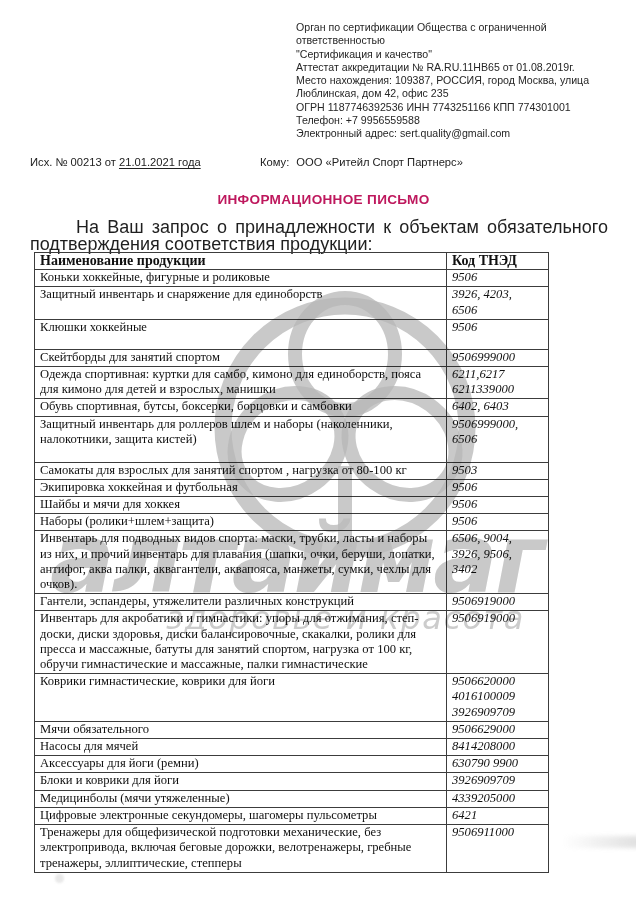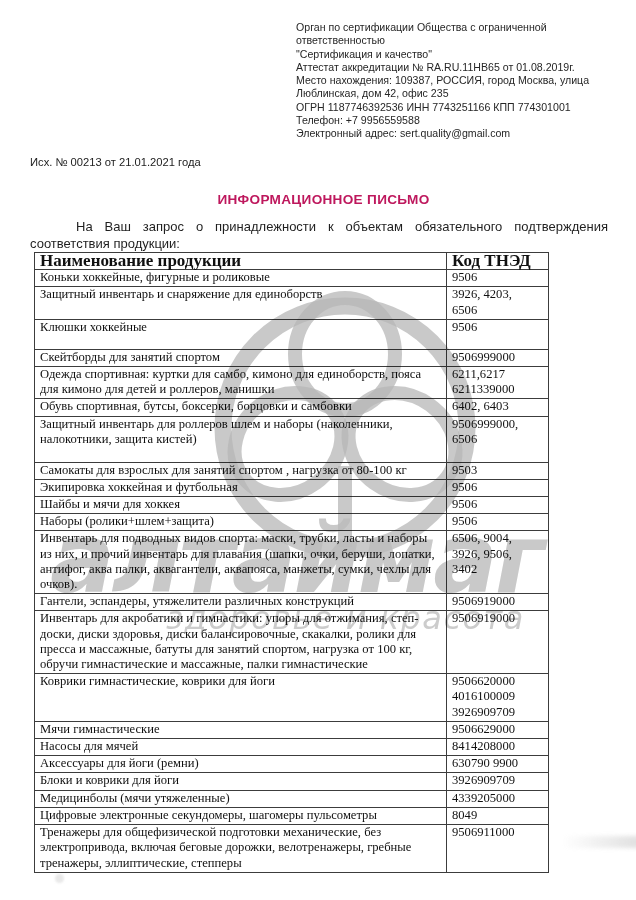--- a/index.html
+++ b/index.html
@@ -9,47 +9,47 @@
     font-family:"Liberation Sans", sans-serif; color:#1e1e1e;padding-left:11px;
   }
   
   .letterhead {
     position:absolute; left:296px; top:21px; width:336px;
     font-size:10.6px; line-height:13.3px; color:#262626;
   }
   
   .ref-line { position:absolute; top:156px; left:30px; right:10px; height:16px; font-size:11.2px; color:#222; }
   .ref-out { position:absolute; left:0; top:0; white-space:nowrap; }
-  .ref-out .date { text-underline-offset:2px;margin-top:43px; }
+  .ref-out .date { text-decoration:underline; text-underline-offset:2px;margin-top:43px; }
   .ref-to { position:absolute; left:230px; top:0; white-space:nowrap; }
   .ref-to .to-value { margin-left:7px; }
   
   .doc-title {
     position:absolute; top:192px; left:0; width:100%;
     text-align:center; font-weight:bold; font-size:13.6px; letter-spacing:.3px; color:#be185d;
   }
   
   .intro {
     position:absolute; top:219px; left:30px; width:578px;
-    font-size:13px; line-height:16.5px; text-align:justify; text-indent:46px; color:#1f1f1f;
+    font-size:18px; line-height:16.5px; text-align:justify; text-indent:46px; color:#1f1f1f;
   }
   
   table.products {
     position:absolute; top:252px; left:34px; width:514px;
     border-collapse:collapse; table-layout:fixed;
     font-family:"Liberation Serif", serif; font-size:12.6px; line-height:15.2px; color:#101010;
   }
   table.products th, table.products td {
     border:1px solid #3c3c3c; padding:0 5px 1px 5px;
     vertical-align:top; text-align:left; font-weight:normal;
   }
-  table.products th { font-weight:bold; font-size:17px; }
+  table.products th { font-weight:bold; font-size:14px; }
   .col-name { width:412px; }
   .col-code { width:102px; }
-  .code-cell { white-space:pre-line; }
+  .code-cell { white-space:pre-line;font-style:italic; }
   .name-cell { white-space:pre-line; }
   tr.h2 { height:30px; }
   tr.h3 { height:46px; }
   
   .watermark { position:absolute; inset:0; pointer-events:none; mix-blend-mode:multiply; z-index:5;font-style:italic; }
   .wm-logo { position:absolute; left:0; top:0; }
   .wm-brand {
     position:absolute; left:50px; top:511px;
     font-family:"DejaVu Sans", sans-serif; font-weight:700; font-size:96px; line-height:1;
     letter-spacing:-3px; color:#bcbcbc; opacity:.8; white-space:nowrap;
@@ -79,20 +79,21 @@
     <div>Аттестат аккредитации № RA.RU.11НВ65 от 01.08.2019г.</div>
     <div>Место нахождения: 109387, РОССИЯ, город Москва, улица</div>
     <div>Люблинская, дом 42, офис 235</div>
     <div>ОГРН 1187746392536 ИНН 7743251166 КПП 774301001</div>
     <div>Телефон: +7 9956559588</div>
     <div>Электронный адрес: sert.quality@gmail.com</div>
   </div>
 
   <div class="ref-line">
     <span class="ref-out"><span>Исх. № 00213 от </span><span class="date">21.01.2021 года</span></span>
+    <span class="ref-to"><span>Кому:</span><span class="to-value">ООО «Ритейл Спорт Партнерс»</span></span>
   </div>
 
   <div class="doc-title">ИНФОРМАЦИОННОЕ ПИСЬМО</div>
 
   <div class="intro">На Ваш запрос о принадлежности к объектам обязательного подтверждения соответствия продукции:</div>
 
   <table class="products">
     <colgroup>
         <col class="col-name">
         <col class="col-code">
@@ -113,21 +114,21 @@
         </tr>
     <tr class="h2">
           <td class="name-cell">Клюшки хоккейные</td>
           <td class="code-cell">9506</td>
         </tr>
     <tr>
           <td class="name-cell">Скейтборды для занятий спортом</td>
           <td class="code-cell">9506999000</td>
         </tr>
     <tr>
-          <td class="name-cell">Одежда спортивная: куртки для самбо, кимоно для единоборств, пояса для кимоно для детей и роллеров, манишки</td>
+          <td class="name-cell">Одежда спортивная: куртки для самбо, кимоно для единоборств, пояса для кимоно для детей и взрослых, манишки</td>
           <td class="code-cell">6211,6217
 6211339000</td>
         </tr>
     <tr>
           <td class="name-cell">Обувь спортивная, бутсы, боксерки, борцовки и самбовки</td>
           <td class="code-cell">6402, 6403</td>
         </tr>
     <tr class="h3">
           <td class="name-cell">Защитный инвентарь для роллеров шлем и наборы (наколенники, налокотники, защита кистей)</td>
           <td class="code-cell">9506999000,
@@ -163,42 +164,42 @@
           <td class="name-cell">Инвентарь для акробатики и гимнастики: упоры для отжимания, степ-доски, диски здоровья, диски балансировочные, скакалки, ролики для пресса и массажные, батуты для занятий спортом,  нагрузка от 100 кг, обручи гимнастические и массажные, палки гимнастические</td>
           <td class="code-cell">9506919000</td>
         </tr>
     <tr>
           <td class="name-cell">Коврики гимнастические, коврики для йоги</td>
           <td class="code-cell">9506620000
 4016100009
 3926909709</td>
         </tr>
     <tr>
-          <td class="name-cell">Мячи гимнастические</td>
+          <td class="name-cell">Мячи обязательного</td>
           <td class="code-cell">9506629000</td>
         </tr>
     <tr>
           <td class="name-cell">Насосы для мячей</td>
           <td class="code-cell">8414208000</td>
         </tr>
     <tr>
           <td class="name-cell">Аксессуары для йоги (ремни)</td>
           <td class="code-cell">630790 9900</td>
         </tr>
     <tr>
           <td class="name-cell">Блоки и коврики для йоги</td>
           <td class="code-cell">3926909709</td>
         </tr>
     <tr>
           <td class="name-cell">Медицинболы (мячи утяжеленные)</td>
           <td class="code-cell">4339205000</td>
         </tr>
     <tr>
           <td class="name-cell">Цифровые электронные секундомеры, шагомеры  пульсометры</td>
-          <td class="code-cell">8049</td>
+          <td class="code-cell">6421</td>
         </tr>
     <tr>
           <td class="name-cell">Тренажеры для общефизической подготовки механические, без электропривода, включая беговые дорожки, велотренажеры, гребные тренажеры, эллиптические, степперы</td>
           <td class="code-cell">9506911000</td>
         </tr>
   </tbody>
     </table>
 
   <div class="watermark">
     <svg class="wm-logo" width="636" height="900" viewBox="0 0 636 900">

